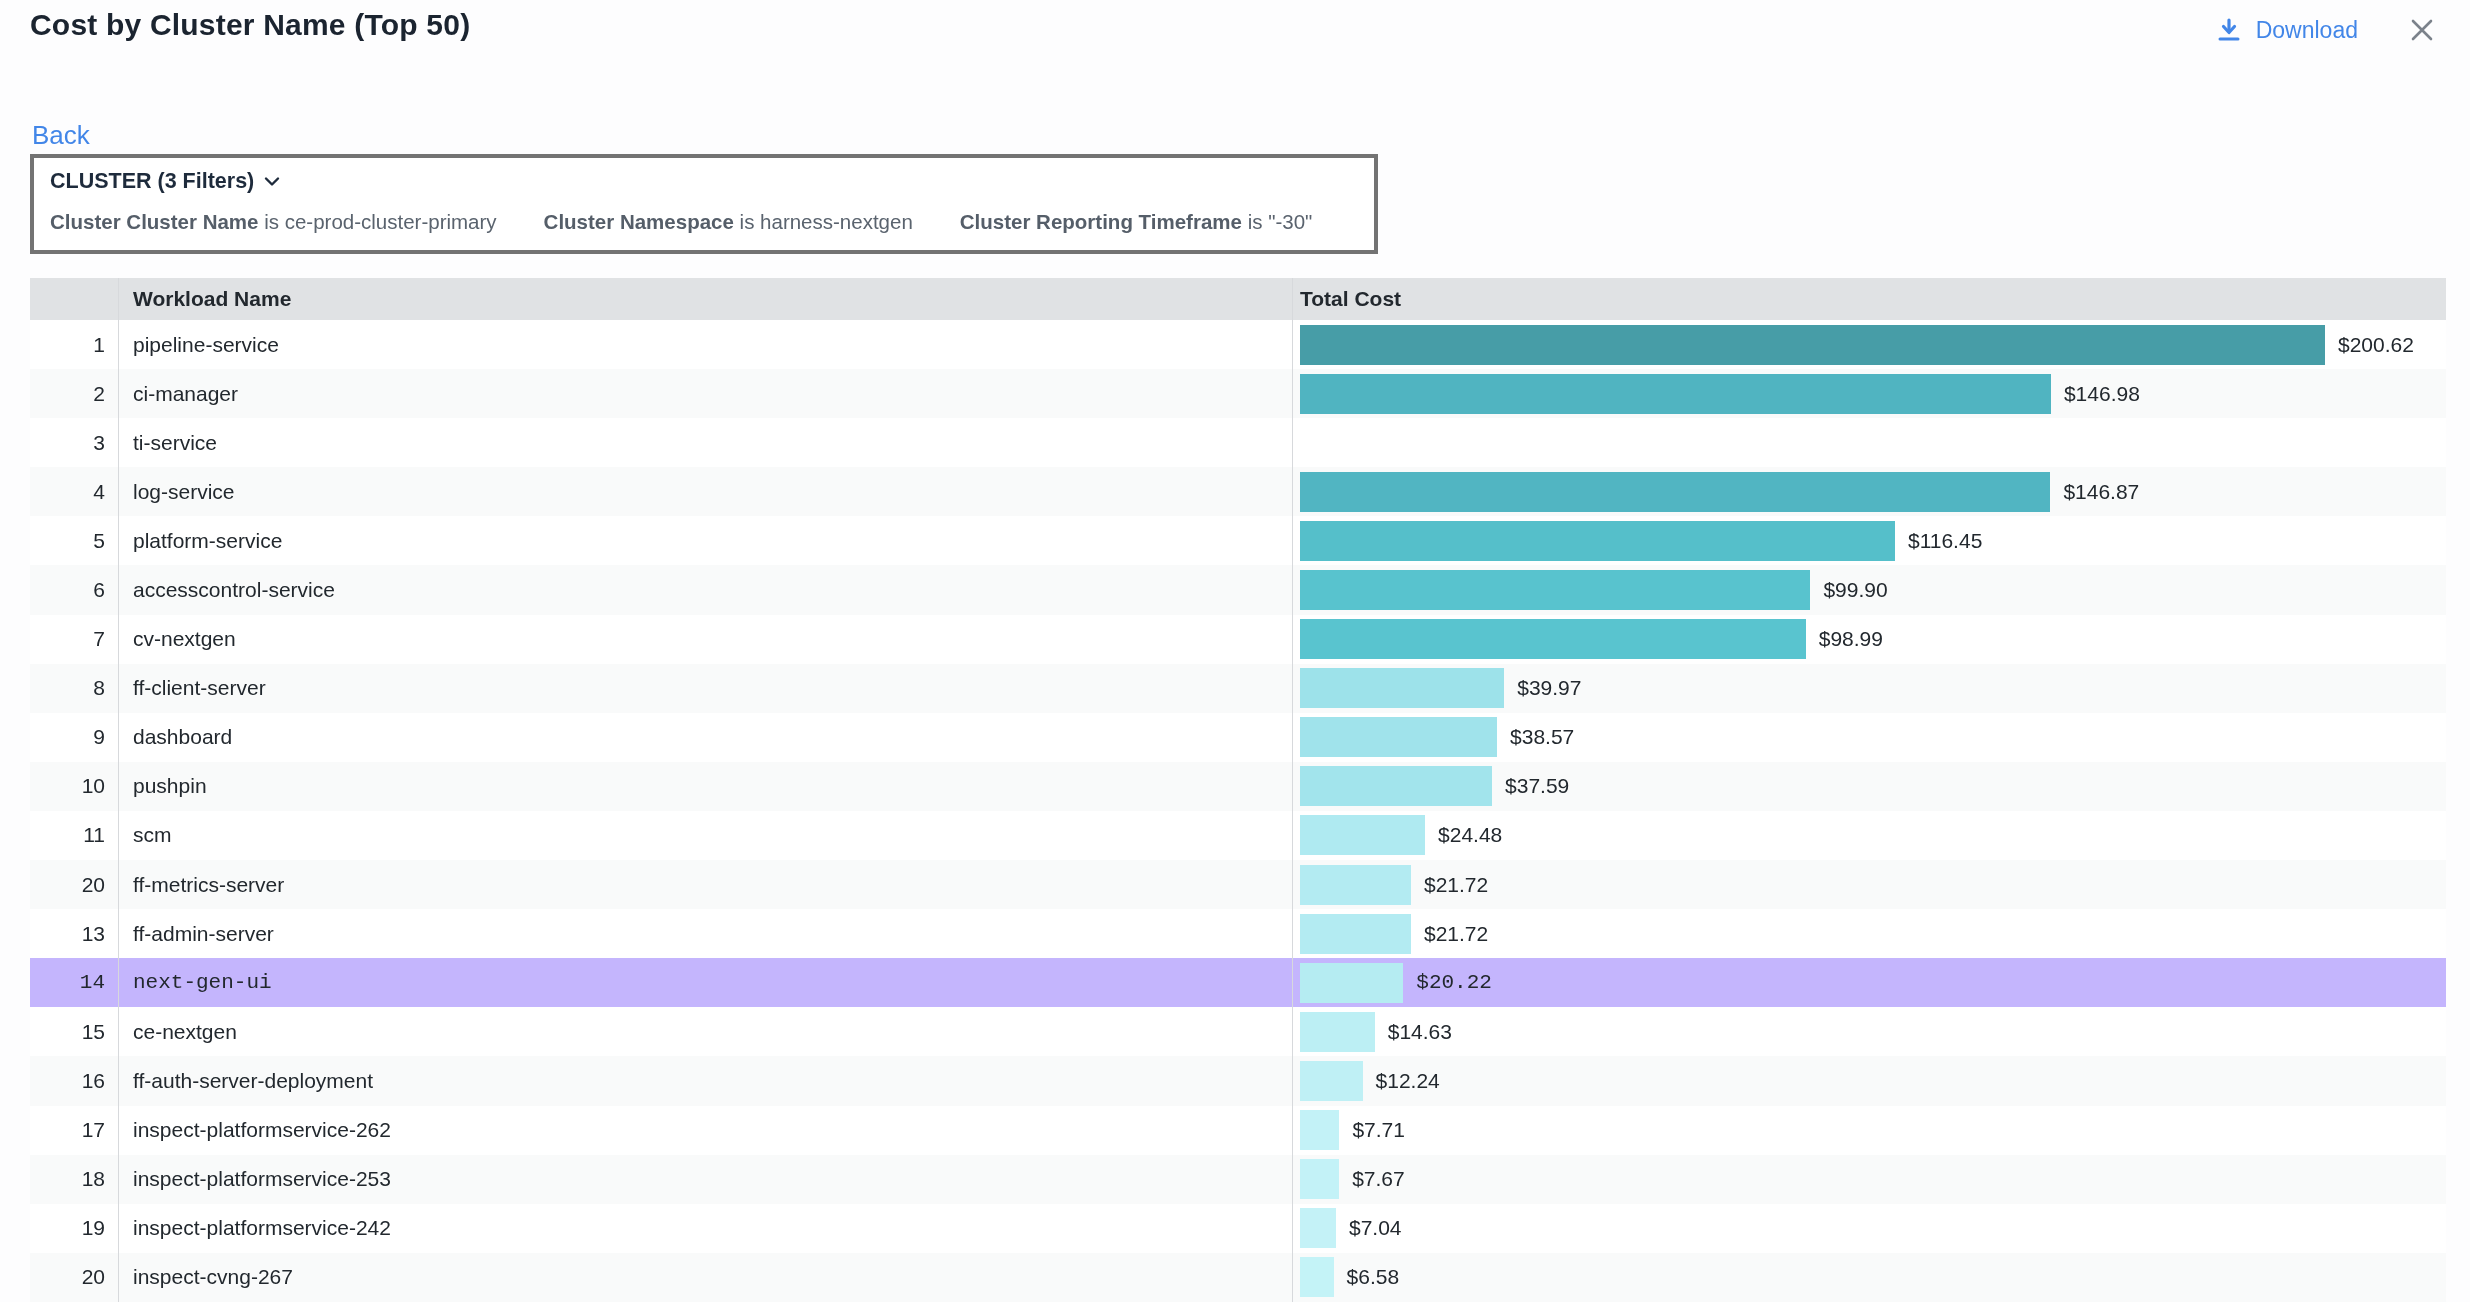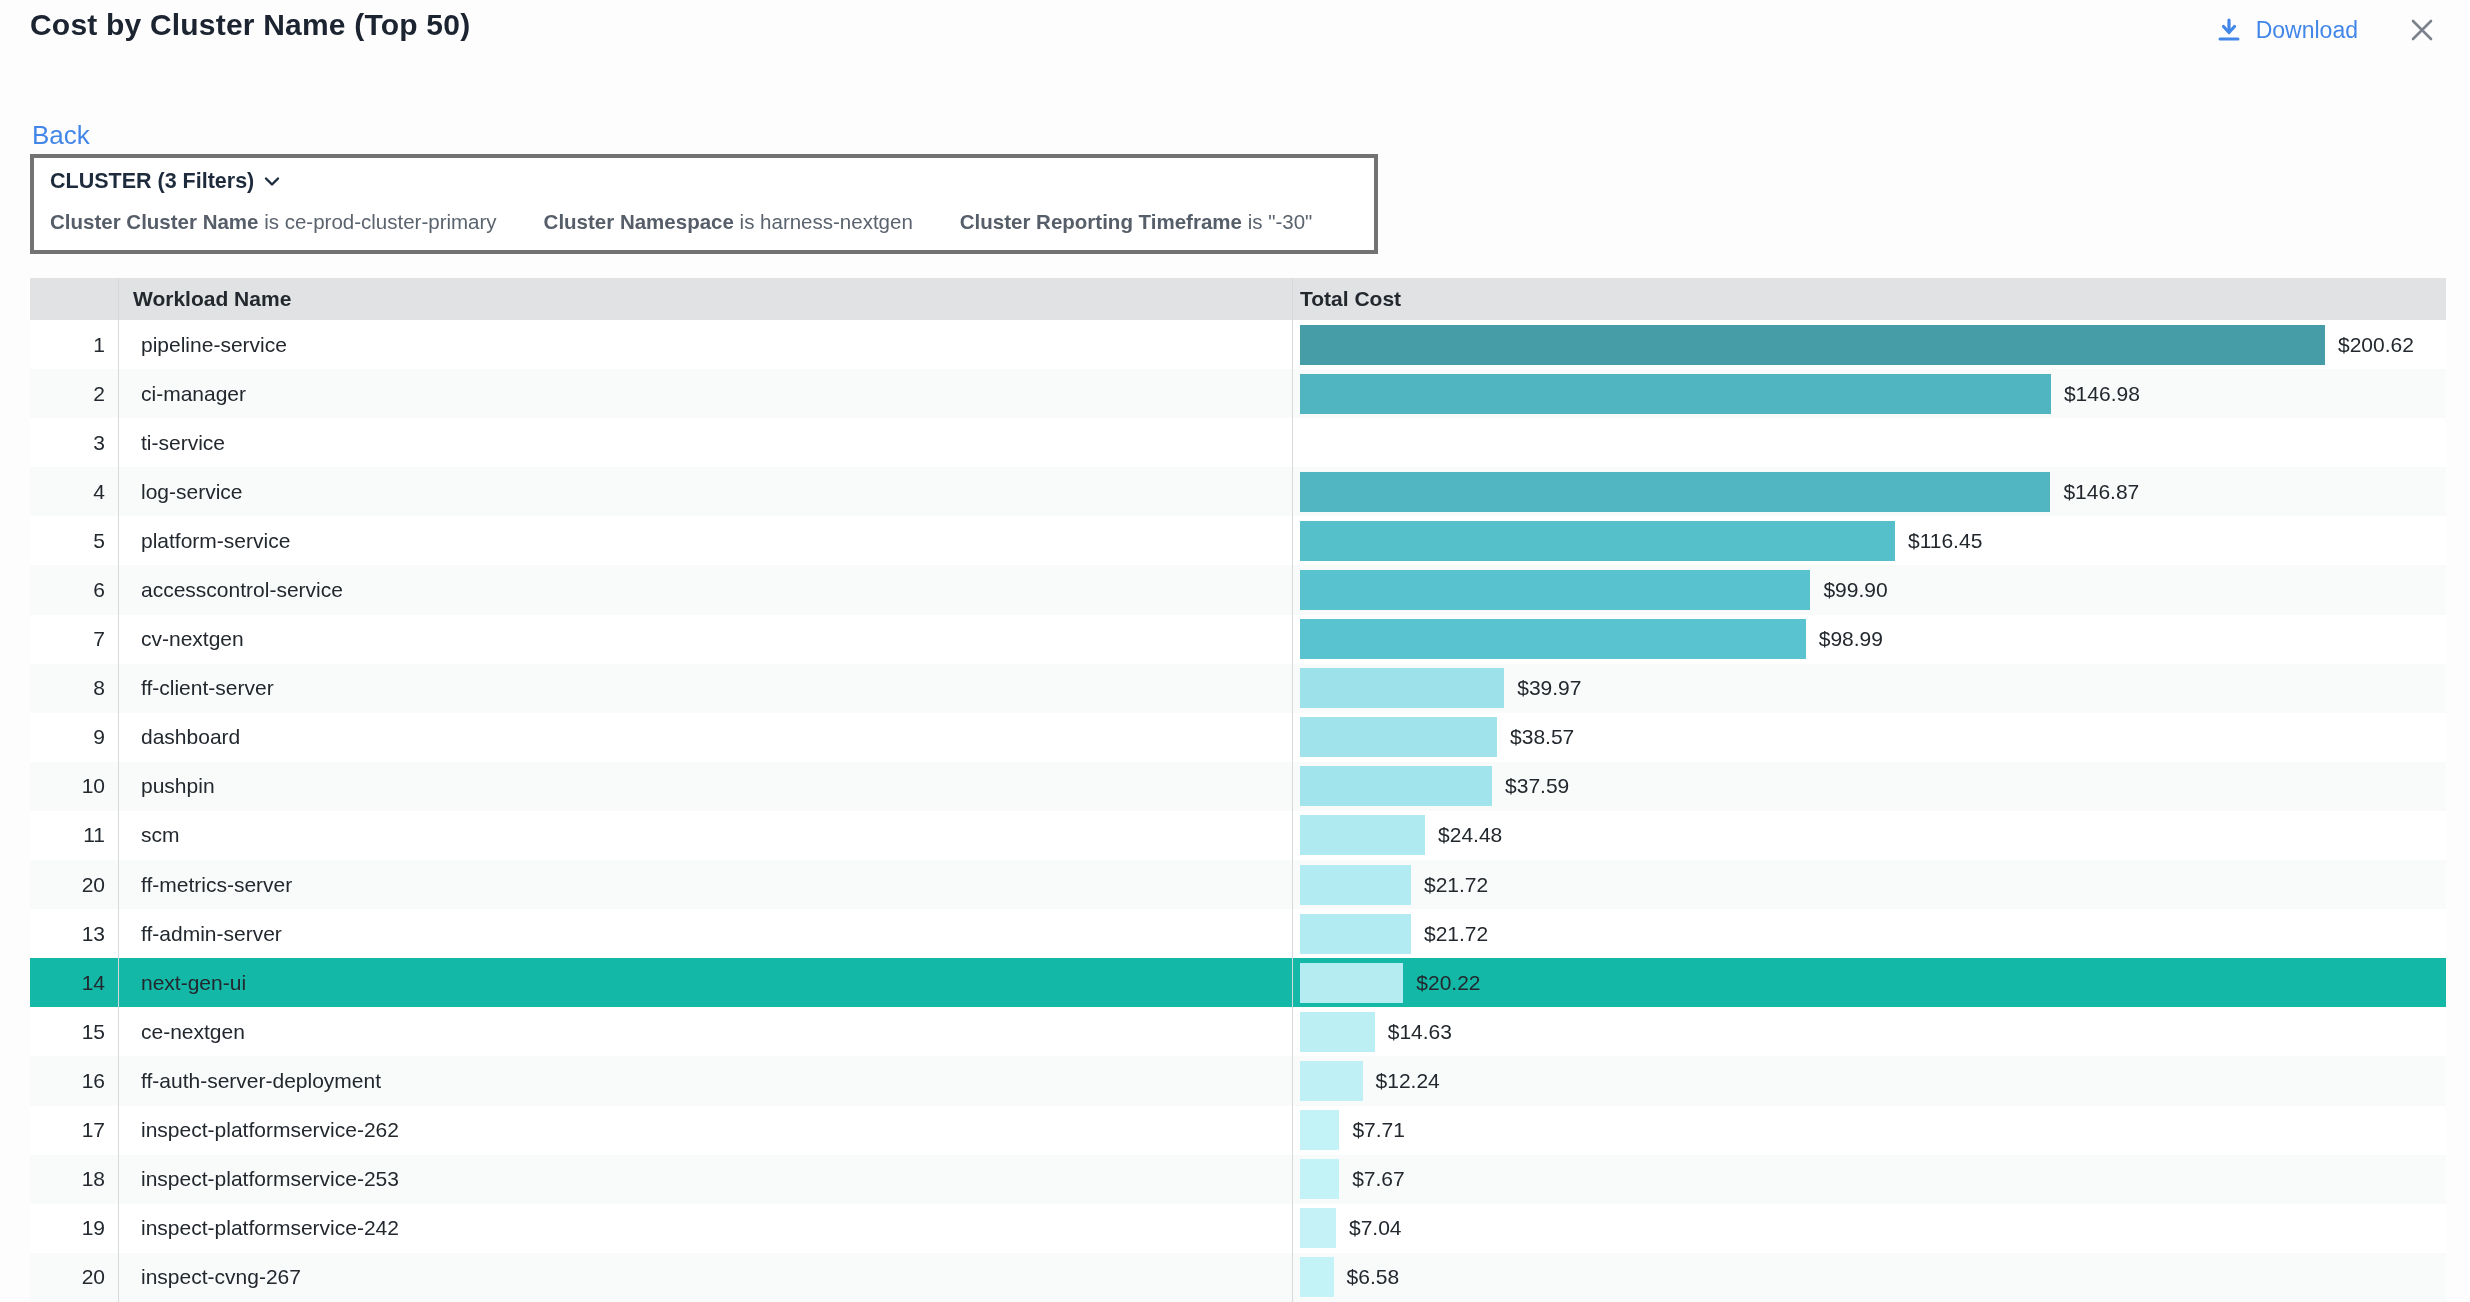--- a/index.html
+++ b/index.html
@@ -49,23 +49,23 @@
   }
   .thead {
     display:flex; height:42px; background:#e0e2e4;
     font-weight:700; font-size:21px; color:#22282e; align-items:center;
   }
   .col-rank { width:88px; flex:none; height:100%; }
   .col-name { width:1174px; flex:none; padding-left:15px; }
   .col-cost { flex:1; padding-left:8px; }
   .trow { display:flex; height:49.1px; align-items:center; font-size:21px; background:#fff; }
   .trow.even { background:#f9fafa; }
-  .trow.hover-row { background:#14b8a6; }
+  .trow.hover-row { background:#c4b5fd;font-family:Liberation Mono, monospace; }
   .trow .rank { width:88px; flex:none; text-align:right; padding-right:13px; }
-  .trow .name { width:1174px; flex:none; padding-left:23px; }
+  .trow .name { width:1174px; flex:none; padding-left:15px; }
   .trow .cost { flex:1; display:flex; align-items:center; padding-left:8px; }
   .bar { height:40px; flex:none; }
   .val { margin-left:13px; white-space:nowrap; }
   .vline {
     position:absolute; top:0; bottom:0; width:1px;
     background:#d7d9dc; z-index:5;
   }
   .vline.v1 { left:88px; }
   .vline.v2 { left:1262px; }
 </style>

